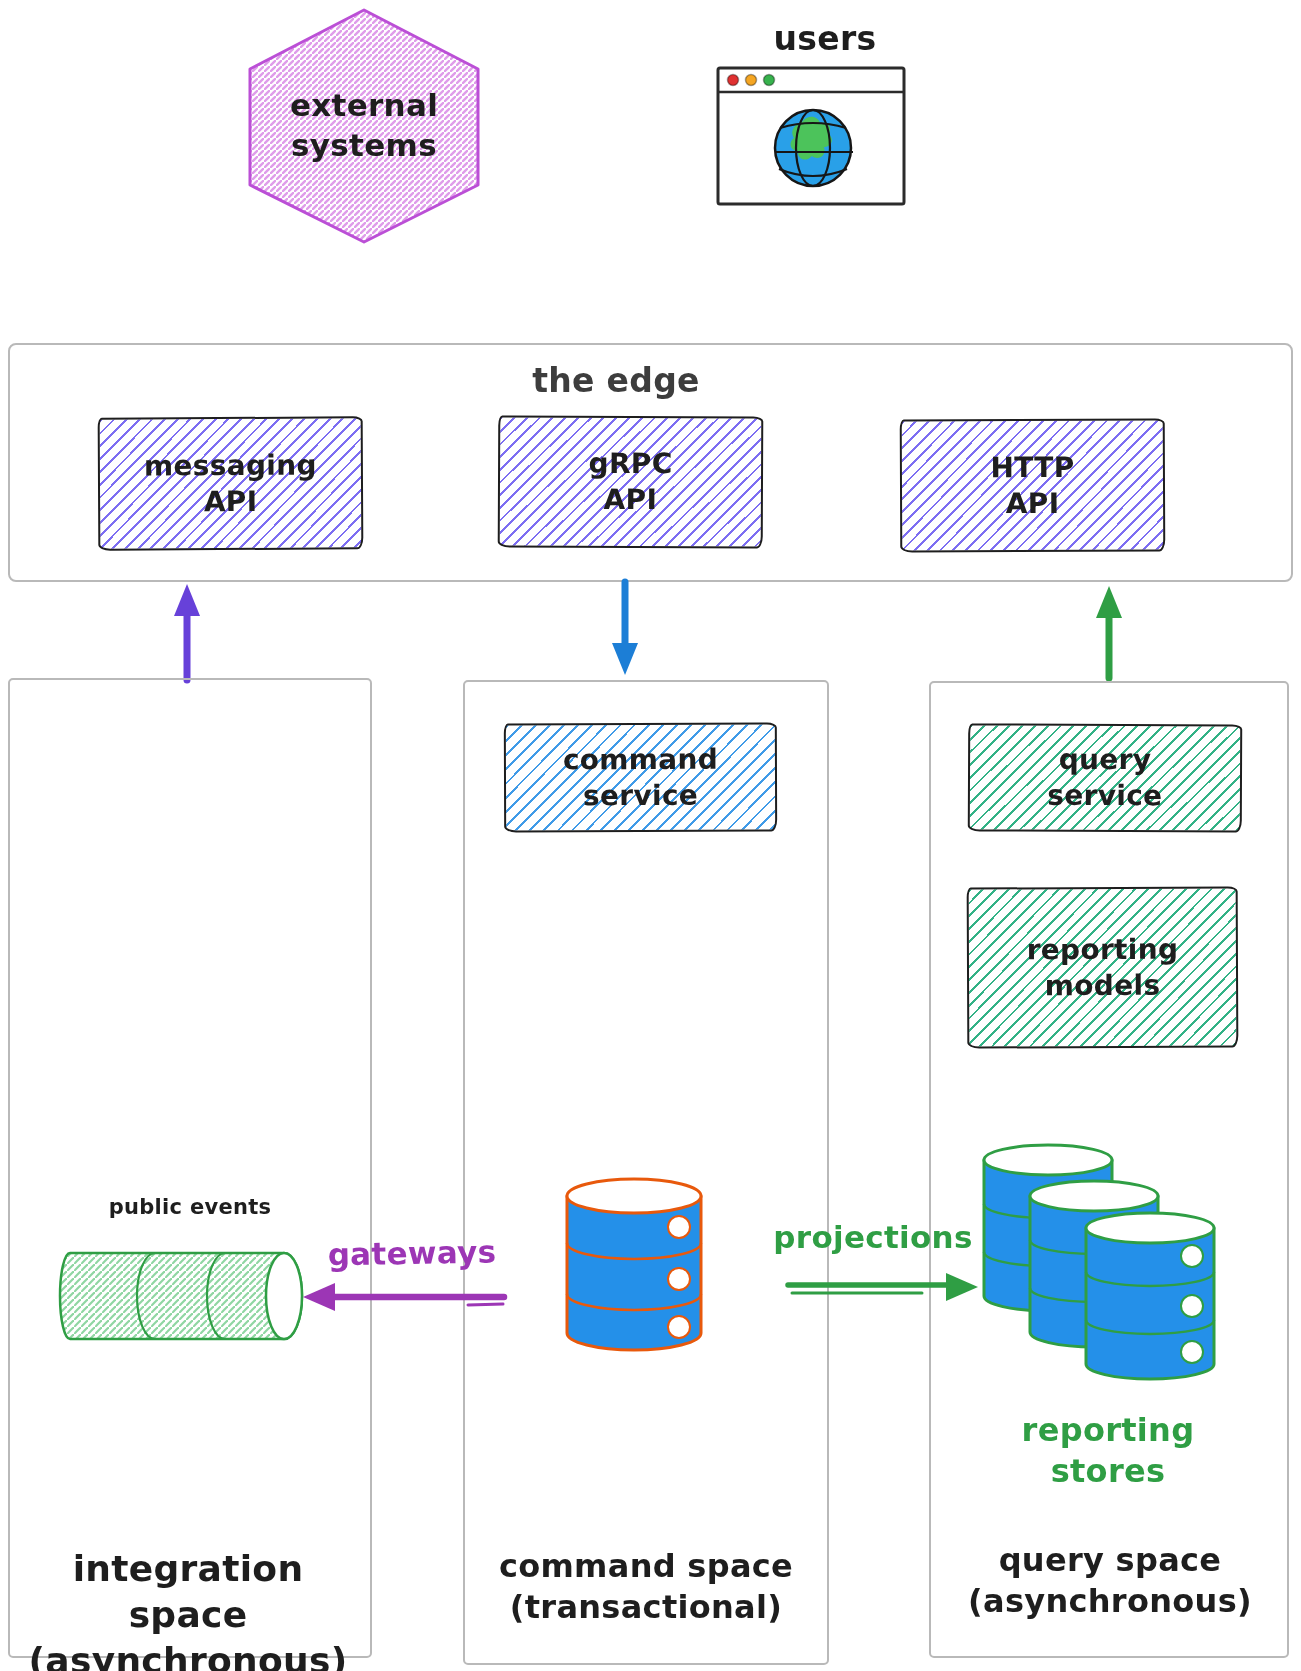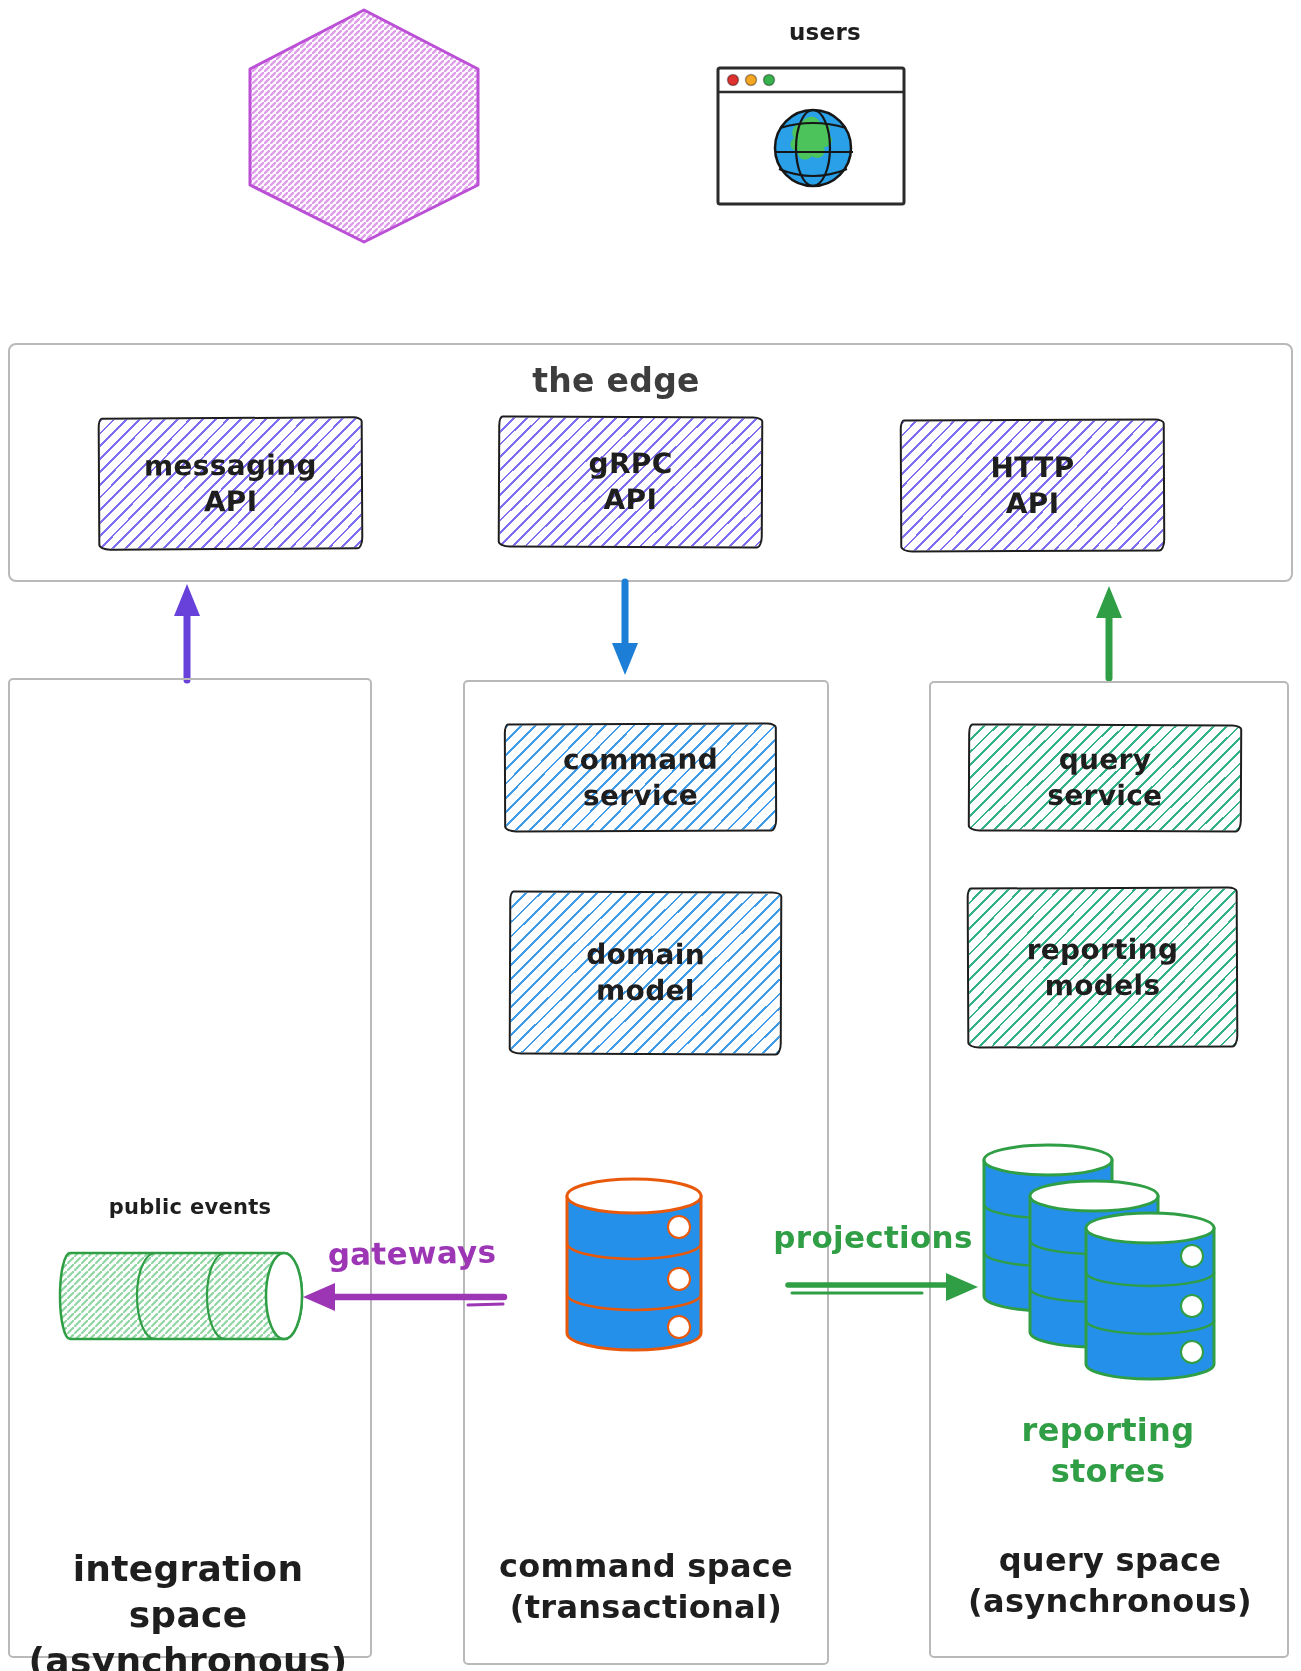--- a/index.html
+++ b/index.html
@@ -35,22 +35,24 @@
 <div class="canvas">
 
   <svg class="abs" style="left:246px;top:6px" width="236" height="240">
     <defs>
       <pattern id="hatchHex" width="6" height="6" patternUnits="userSpaceOnUse">
         <path d="M-1,7 L7,-1" stroke="var(--hex-hatch)" stroke-width="2.4" fill="none"></path>
       </pattern>
     </defs>
     <polygon points="118,4 232,63 232,179 118,236 4,179 4,63" fill="url(#hatchHex)" stroke="var(--hex-stroke)" stroke-width="3" stroke-linejoin="round"></polygon>
   </svg>
+  <div class="abs label" style="left:246px;top:86px;width:236px;font-size:31px">external
+systems</div>
 
-  <div class="abs label" style="left:725px;top:18px;width:200px;font-size:23px">users</div>
+  <div class="abs label" style="left:725px;top:18px;width:200px;font-size:33px">users</div>
   <svg class="abs" style="left:716px;top:66px" width="190" height="140">
     <rect x="2" y="2" width="186" height="136" rx="2" fill="#fff" stroke="var(--browser-ink)" stroke-width="3"></rect>
     <line x1="2" y1="26" x2="188" y2="26" stroke="var(--browser-ink)" stroke-width="2.5"></line>
     <circle cx="17" cy="14" r="5.5" fill="var(--dot-red)" stroke="rgba(0,0,0,0.35)" stroke-width="1.5"></circle>
     <circle cx="35" cy="14" r="5.5" fill="var(--dot-yellow)" stroke="rgba(0,0,0,0.35)" stroke-width="1.5"></circle>
     <circle cx="53" cy="14" r="5.5" fill="var(--dot-green)" stroke="rgba(0,0,0,0.35)" stroke-width="1.5"></circle>
     <g>
       <circle cx="97" cy="82" r="38" fill="var(--globe-blue)" stroke="#161616" stroke-width="2.5"></circle>
       <path d="M86,56 c6,-8 16,-6 18,1 c9,-2 13,5 8,11 c7,4 4,13 -4,13 c3,9 -6,14 -12,9 c-6,7 -15,3 -14,-5 c-8,0 -10,-9 -4,-13 c-5,-8 2,-14 8,-16 z" fill="var(--globe-land)"></path>
       <ellipse cx="97" cy="82" rx="17" ry="38" fill="none" stroke="#161616" stroke-width="2.2"></ellipse>
@@ -89,24 +91,20 @@
     <polygon points="19,2 6,34 32,34" fill="var(--arrow-green)"></polygon>
   </svg>
 
   <div class="container" style="left:8px;top:678px;width:364px;height:980px"></div>
   <div class="container" style="left:463px;top:680px;width:366px;height:985px"></div>
   <div class="container" style="left:929px;top:681px;width:360px;height:977px"></div>
 
   <div class="node hatch-blue" style="left:504px;top:723px;width:273px;height:109px;transform:rotate(-0.2deg)">
     <div class="label">command
 service</div>
-  </div>
-  <div class="node hatch-blue" style="left:509px;top:891px;width:273px;height:164px;transform:rotate(0.2deg)">
-    <div class="label">domain
-model</div>
   </div>
 
   <div class="node hatch-green" style="left:968px;top:724px;width:274px;height:108px;transform:rotate(0.25deg)">
     <div class="label">query
 service</div>
   </div>
   <div class="node hatch-green" style="left:967px;top:887px;width:271px;height:161px;transform:rotate(-0.25deg)">
     <div class="label">reporting
 models</div>
   </div>

